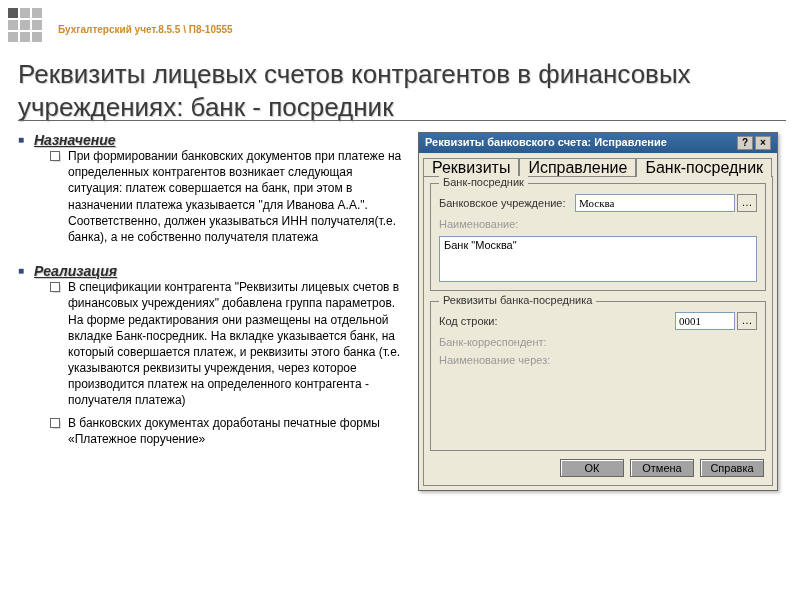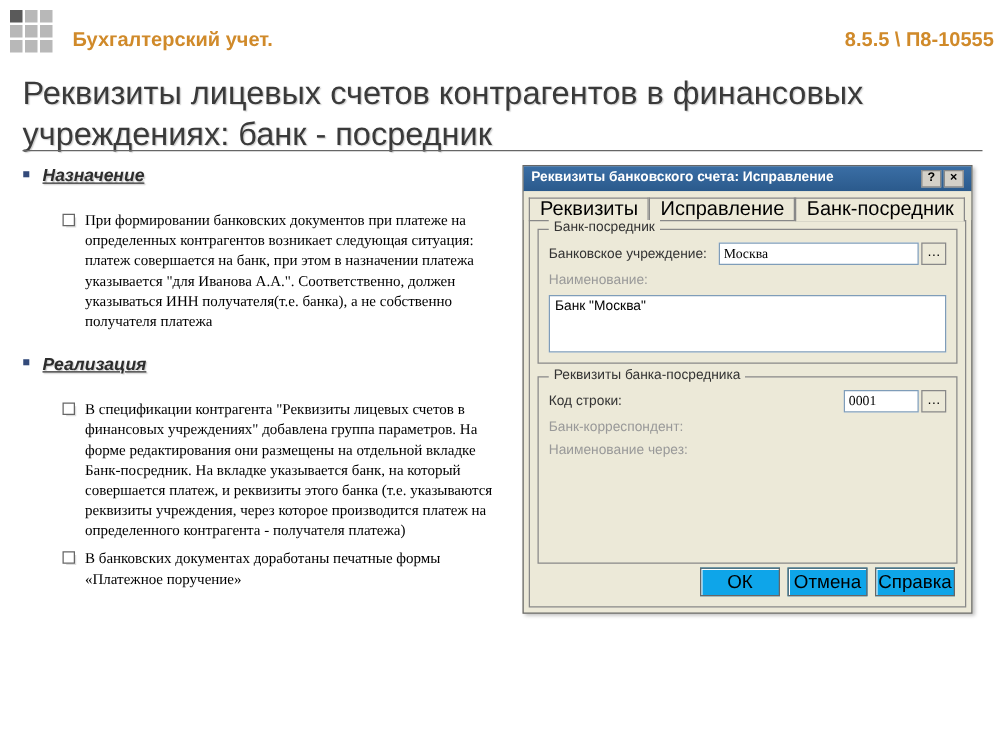--- a/index.html
+++ b/index.html
@@ -17,25 +17,25 @@
     top: 8px; left: 8px;
     display: grid;
     grid-template-columns: repeat(3, 10px);
     grid-template-rows: repeat(3, 10px);
     gap: 2px;
   }
   .corner-deco span { background: #b8b8b8; }
   .corner-deco span:nth-child(1) { background: #5a5a5a; }
   .header-line {
     position: absolute;
-    top: 24px; left: 58px; right: 5px;
-    display: flex;
-    justify-content: space-between;
+    top: 24px; left: 58px; right: 30px;
+    display: flex;
+    justify-content: flex-start;
     font-weight: bold;
-    font-size: 16px;
+    font-size: 10px;
   }
   .header-left { color: #d08a2a; }
   .header-right { color: #d08a2a; }
   .title {
     position: absolute;
     top: 58px; left: 18px; right: 14px;
     font-size: 26px;
     color: #3a3a3a;
     text-shadow: 1px 1px 1px #ccc;
     line-height: 1.25;
@@ -63,21 +63,21 @@
   }
   .heading {
     font-weight: bold;
     font-style: italic;
     text-decoration: underline;
     font-size: 14px;
     color: #2d2d2d;
     text-shadow: 1px 1px 1px #ccc;
     text-align: center;
   }
-  ul.lvl2 { list-style: none; padding-left: 34px; margin-top: 20px; font-family: Liberation Serif, serif; }
+  ul.lvl2 { list-style: none; padding-left: 34px; margin-top: 0; }
   ul.lvl2 > li { position: relative; margin-bottom: 6px; line-height: 1.35; }
   ul.lvl2 > li::before {
     content: "";
     position: absolute;
     left: -18px; top: 3px;
     width: 8px; height: 8px;
     border: 1px solid #666;
     background: #fff;
   }
   ul.lvl2 > li::after {
@@ -200,23 +200,23 @@
   .dlg-buttons {
     position: absolute;
     bottom: 8px; right: 8px;
     display: flex;
     gap: 6px;
   }
   .btn {
     width: 64px;
     padding: 2px 0;
     border: 1px solid #666;
-    background: #0ea5e9;
+    background: #a3a3a3;
     text-align: center;
-    font-size: 15px;
+    font-size: 11px;
     box-shadow: inset 1px 1px 0 #fff;
   }
 </style>
 </head>
 <body>
 
 <div class="corner-deco">
   <span></span>
     <span></span>
     <span></span>

